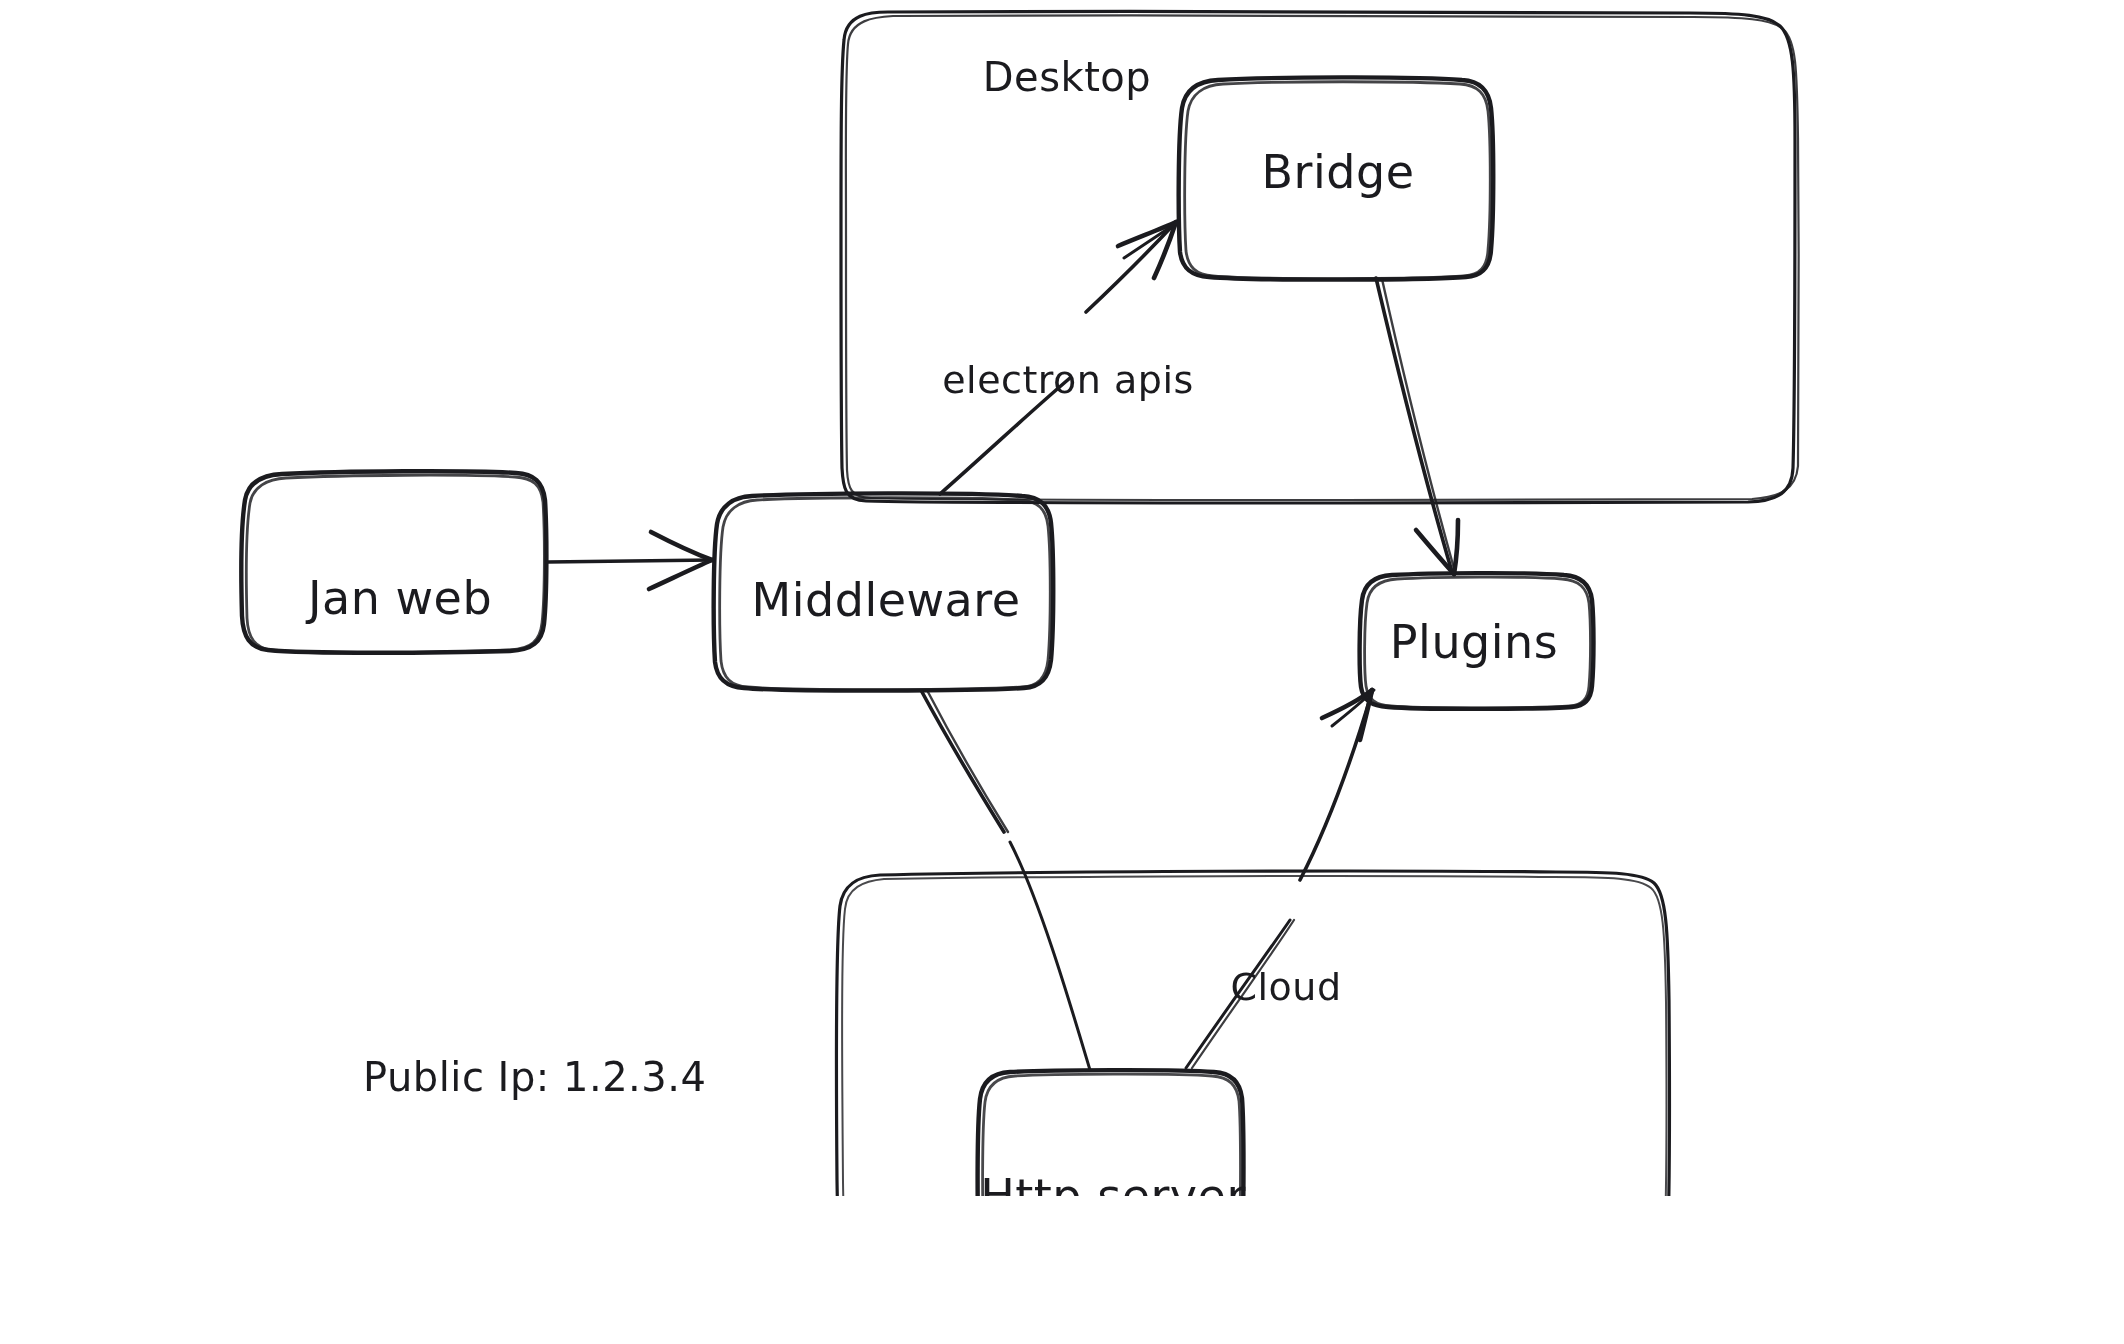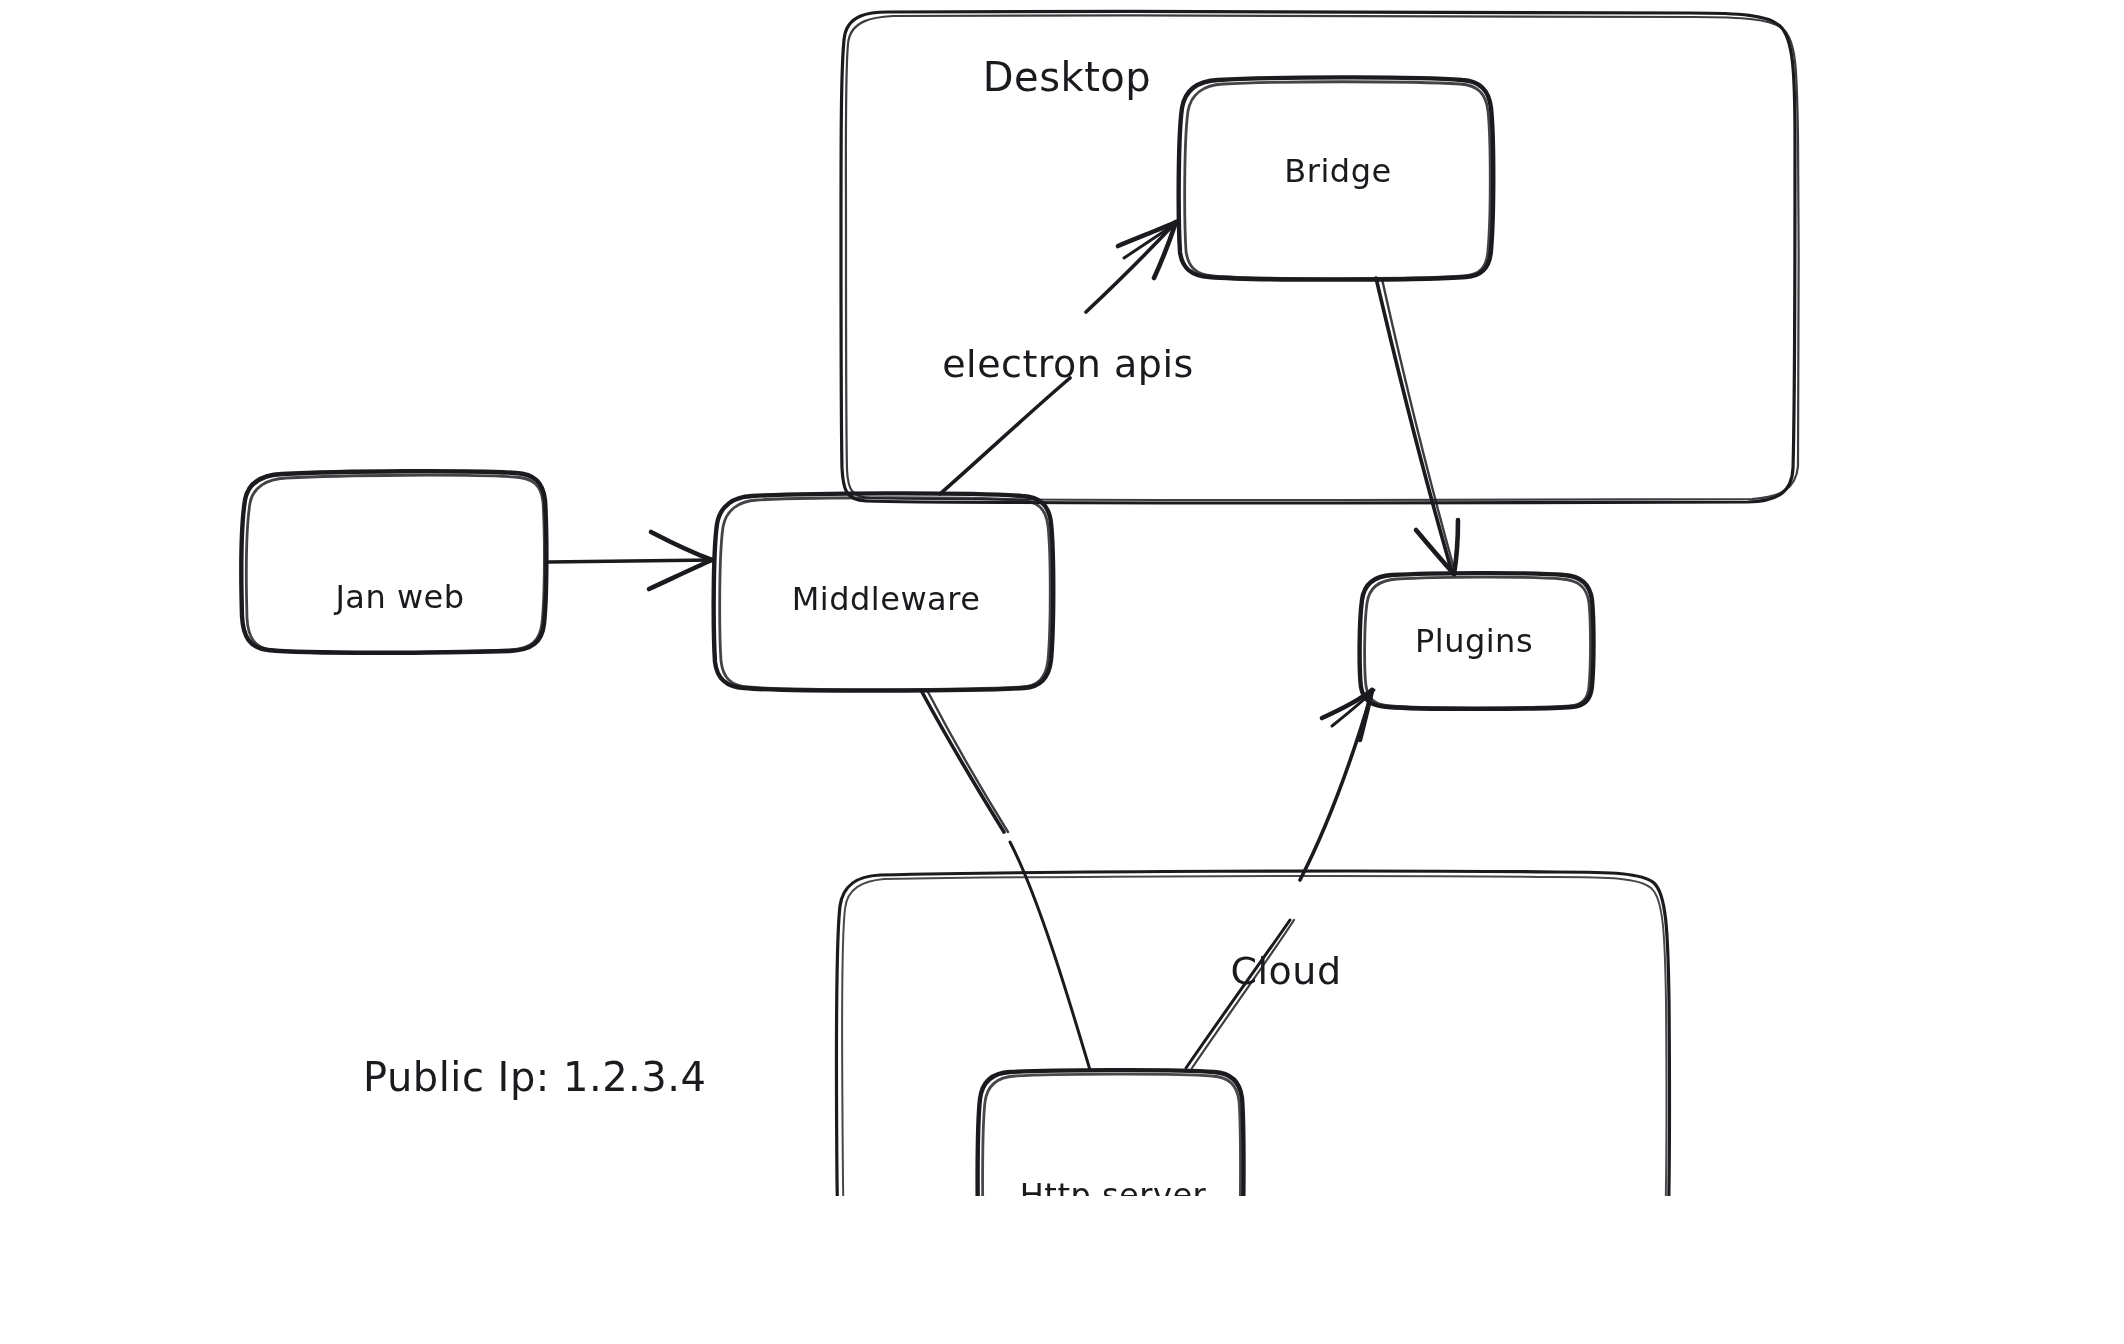--- a/index.html
+++ b/index.html
@@ -36,33 +36,34 @@
   .label {
     position: absolute;
     color: #1b1b1f;
     font-family: "DejaVu Sans", sans-serif;
     white-space: pre;
     line-height: 1.18;
     letter-spacing: 0.5px;
     -webkit-font-smoothing: antialiased;
   }
   .node-label {
-    font-size: 32px;
+    font-size: 46px;
     transform: translate(-50%, -50%);
     text-align: center;
   }
   .group-label {
     font-size: 40px;
     transform: translate(-50%, -50%);
     text-align: center;
   }
   .edge-label {
     font-size: 38px;
     transform: translate(-50%, -50%);
     text-align: center;
+    margin-top: 16px;
   }
   .note-label {
     font-size: 40px;
     text-align: left;
   }
   .note-label .note-line { display: block; margin-left: 8px; }
 </style>
 </head>
 <body>
 

